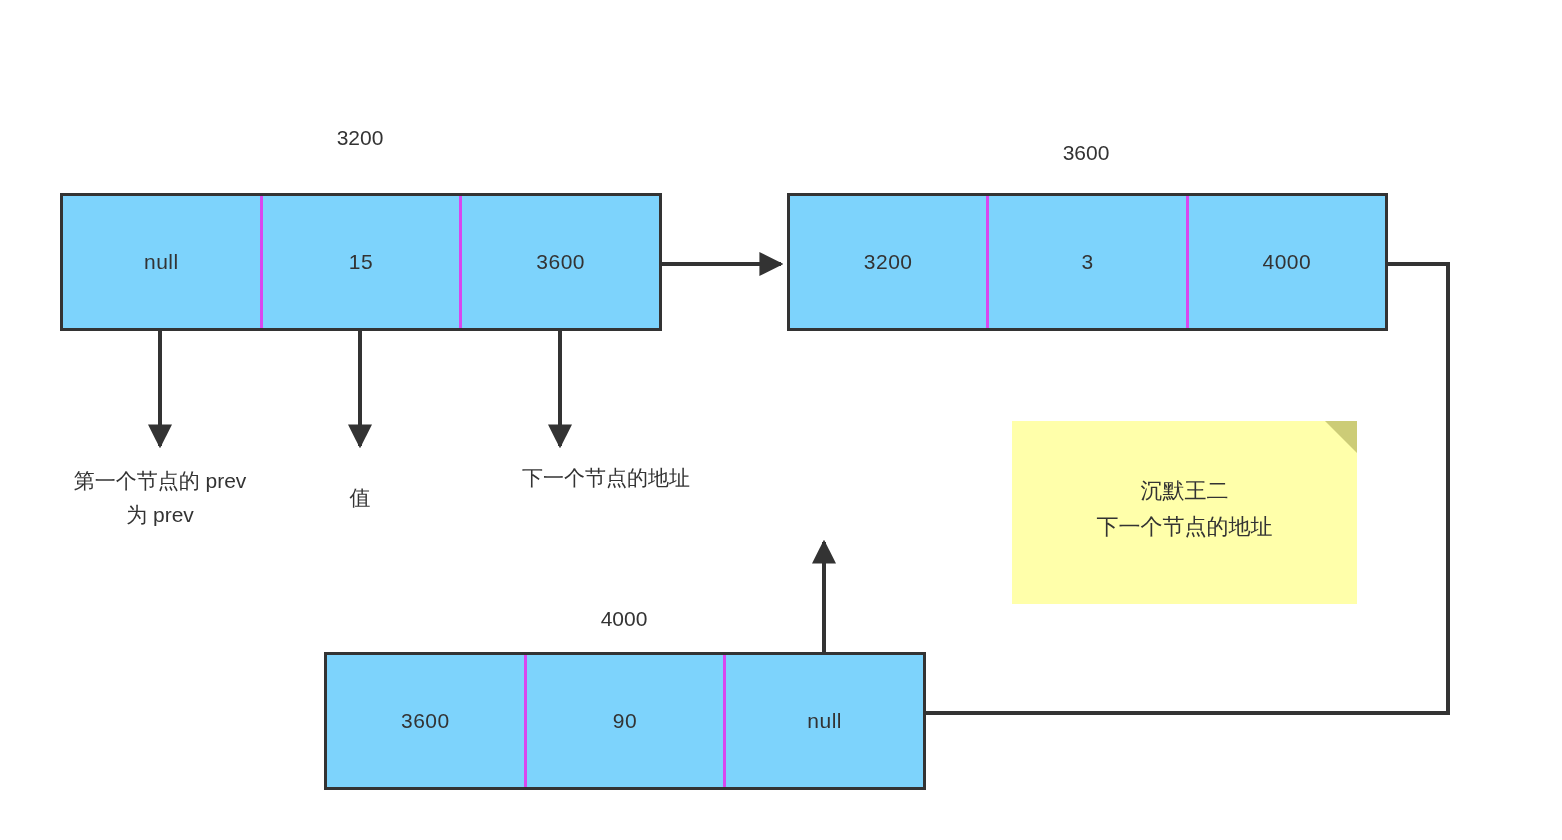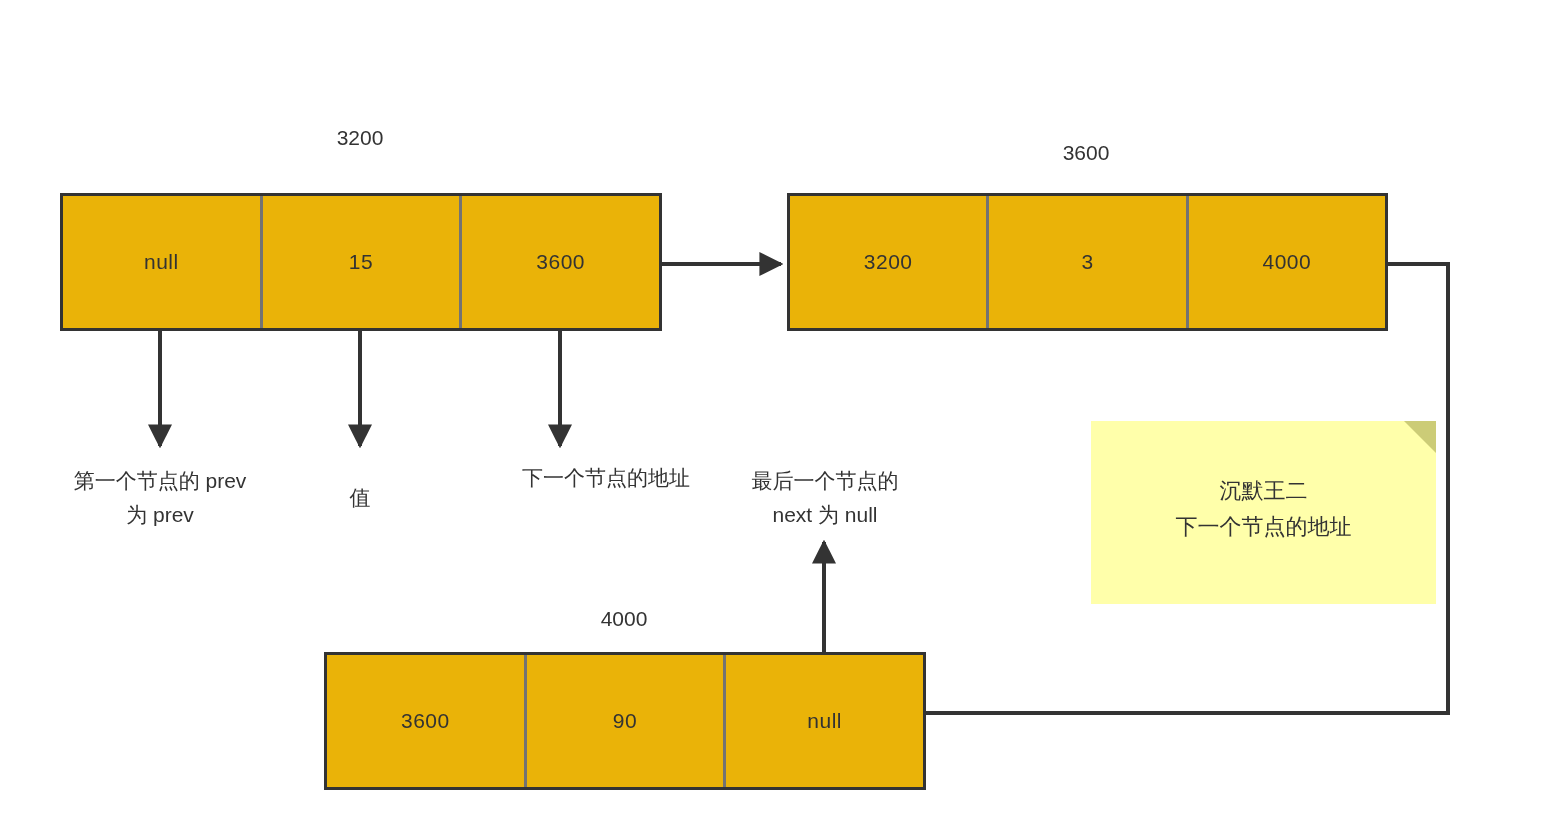--- a/index.html
+++ b/index.html
@@ -31,33 +31,33 @@
     height: 840px;
     pointer-events: none;
   }
 
   
   .node {
     position: absolute;
     display: flex;
     box-sizing: border-box;
     border: 3px solid #333333;
-    background: #eab308;
+    background: #7dd3fc;
   }
   .cell {
     box-sizing: border-box;
     display: flex;
     align-items: center;
     justify-content: center;
     font-size: 21px;
     color: #333333;
     letter-spacing: 0.5px;
   }
   .cell + .cell {
-    border-left: 3px solid #737373;
+    border-left: 3px solid #d946ef;
   }
 
   
   #node-1 { left: 60px;  top: 193px; width: 602px; height: 138px; }
   
   #node-2 { left: 787px; top: 193px; width: 601px; height: 138px; }
   
   #node-3 { left: 324px; top: 652px; width: 602px; height: 138px; }
 
   .node .cell { flex: 1 1 0; }
@@ -83,21 +83,21 @@
     text-align: center;
   }
   #caption-prev { left: 10px;  top: 464px; width: 300px; text-align: center; }
   #caption-val  { left: 285px; top: 481px; width: 150px; }
   #caption-next-addr { left: 430px; top: 461px; width: 260px; text-align: right; }
   #caption-last-next { left: 700px; top: 464px; width: 250px; }
 
   
   #sticky-note {
     position: absolute;
-    left: 1091px;
+    left: 1012px;
     top: 421px;
     width: 345px;
     height: 183px;
     background: #ffffaa;
     box-sizing: border-box;
   }
   #sticky-fold {
     position: absolute;
     right: 0;
     top: 0;
@@ -170,24 +170,20 @@
 
   <div class="caption" id="caption-prev">
     <span>第一个节点的 prev</span><br>
     <span>为 prev</span>
   </div>
 
   <div class="caption" id="caption-val">值</div>
 
   <div class="caption" id="caption-next-addr">下一个节点的地址</div>
 
-  <div class="caption" id="caption-last-next">
-    <span>最后一个节点的</span><br>
-    <span>next 为 null</span>
-  </div>
 
   <div id="sticky-note">
     <div id="sticky-fold"></div>
     <div id="sticky-text">
       <span class="sticky-line">沉默王二</span>
       <span class="sticky-line">下一个节点的地址</span>
     </div>
   </div>
 
 </div>

